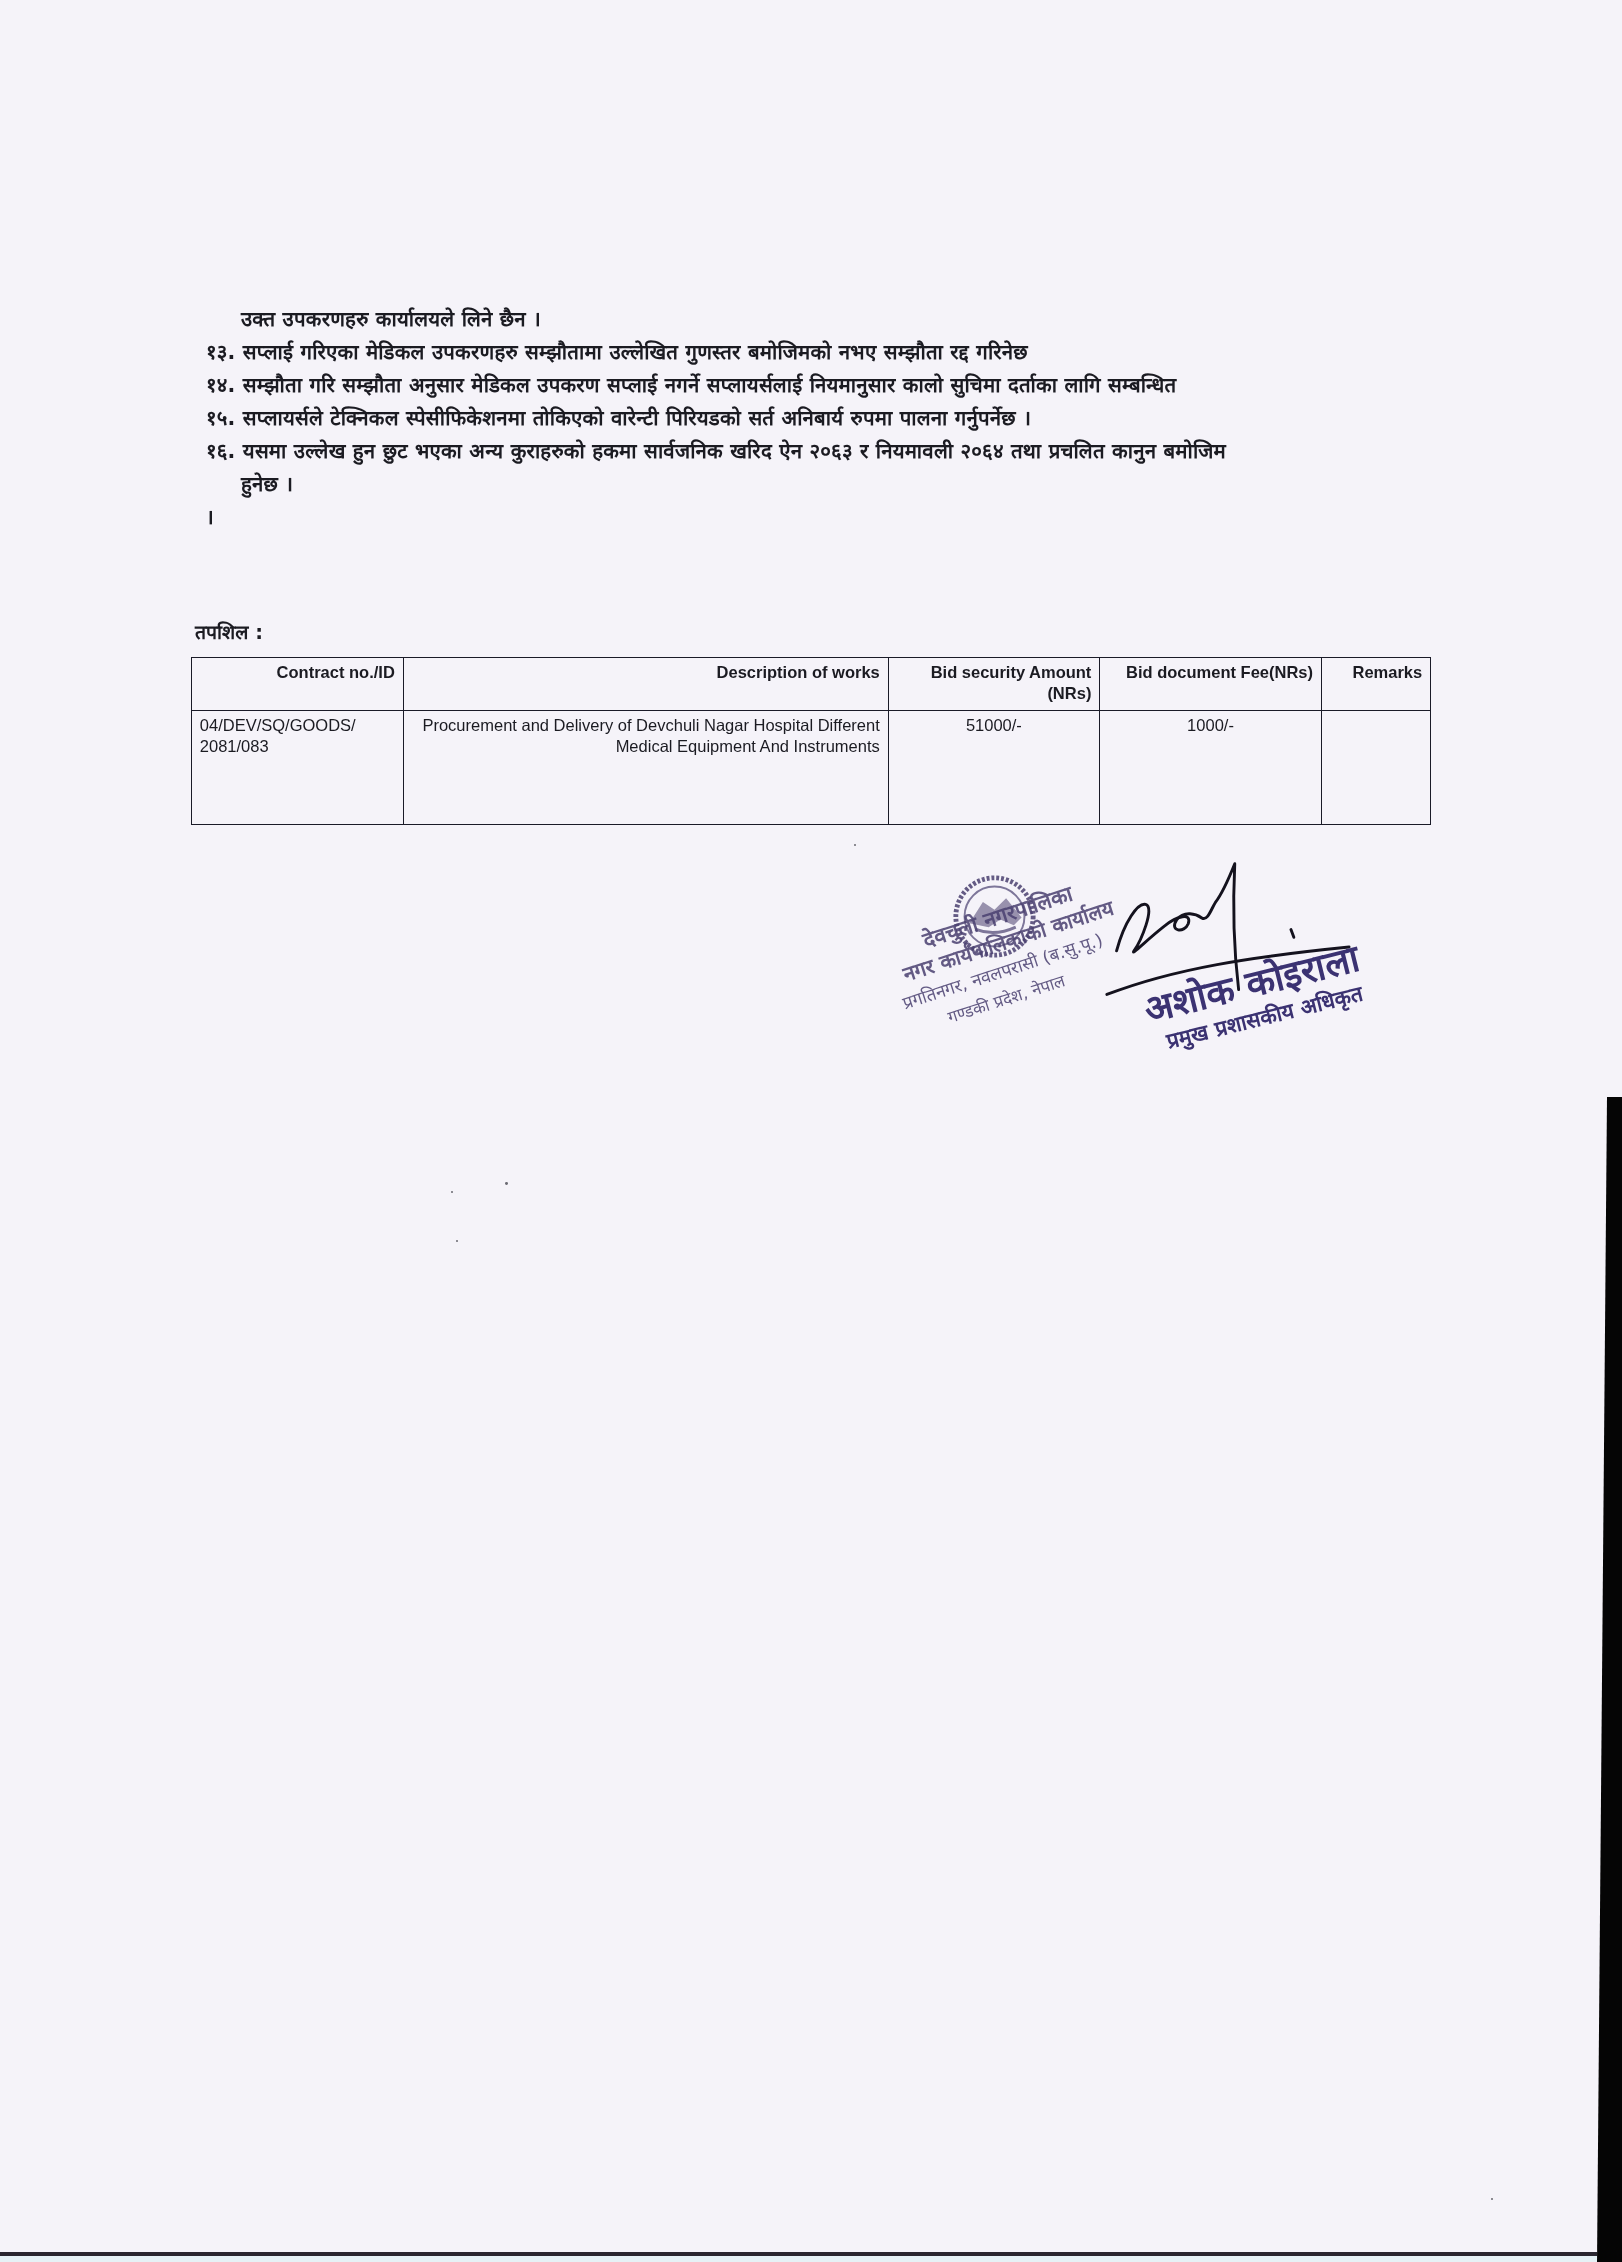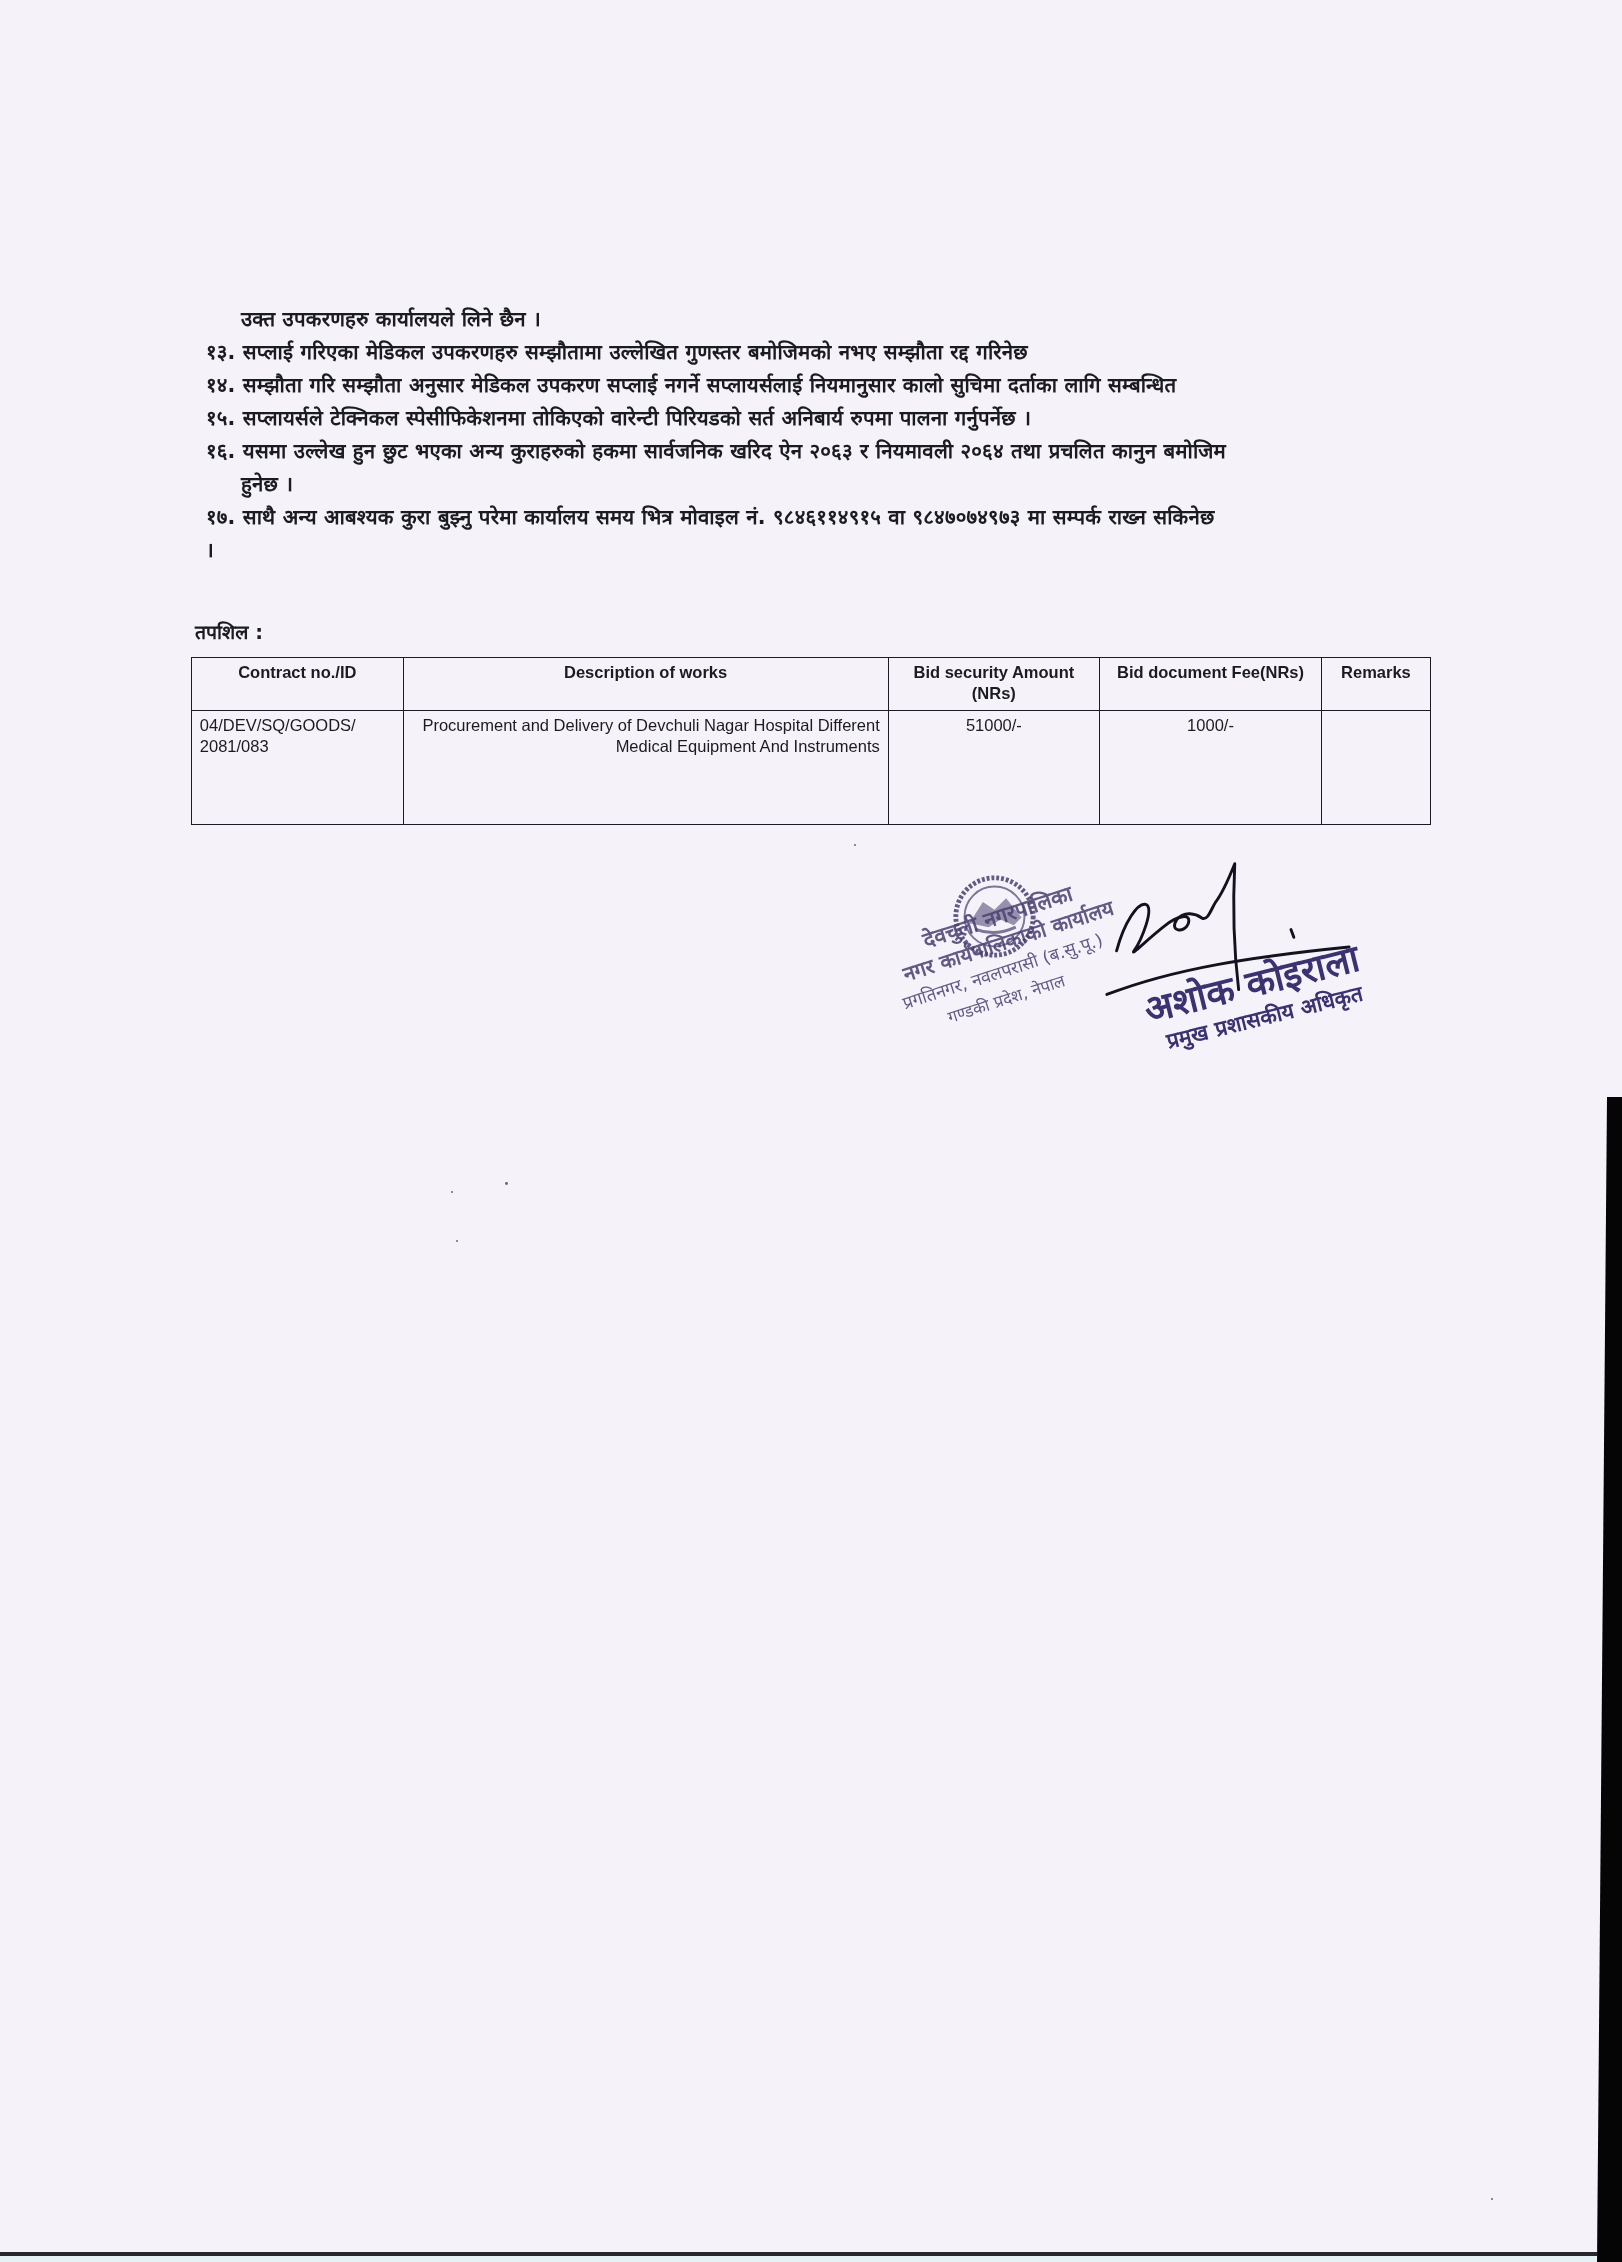--- a/index.html
+++ b/index.html
@@ -78,21 +78,21 @@
     font-family: "Liberation Sans", sans-serif;
     font-size: 16.5px;
   }
   table.schedule th, table.schedule td {
     border: 1.9px solid #1a1a28;
     vertical-align: top;
     padding: 3.9px 7.8px;
   }
   table.schedule th {
     font-weight: bold;
-    text-align: center;
+    text-align: right;
     height: 44px;
     line-height: 21.3px;
   }
   table.schedule td {
     height: 105px;
     line-height: 21.3px;
   }
   .c1 { width: 194px; }
   .c2 { width: 466px; }
   .c3 { width: 194px; }
@@ -176,21 +176,20 @@
 <div class="edge-bottom"></div>
 <div class="edge-bottom-strip"></div>
 
 <div class="body-text">
   <div class="line indent">उक्त उपकरणहरु कार्यालयले लिने छैन ।</div>
   <div class="line">१३. सप्लाई गरिएका मेडिकल उपकरणहरु सम्झौतामा उल्लेखित गुणस्तर बमोजिमको नभए सम्झौता रद्द गरिनेछ</div>
   <div class="line">१४. सम्झौता गरि सम्झौता अनुसार मेडिकल उपकरण सप्लाई नगर्ने सप्लायर्सलाई नियमानुसार कालो सुचिमा दर्ताका लागि सम्बन्धित</div>
   <div class="line">१५. सप्लायर्सले टेक्निकल स्पेसीफिकेशनमा तोकिएको वारेन्टी पिरियडको सर्त अनिबार्य रुपमा पालना गर्नुपर्नेछ ।</div>
   <div class="line">१६. यसमा उल्लेख हुन छुट भएका अन्य कुराहरुको हकमा सार्वजनिक खरिद ऐन २०६३ र नियमावली २०६४ तथा प्रचलित कानुन बमोजिम</div>
   <div class="line indent">हुनेछ ।</div>
-  <div class="line">१७. साथै अन्य आबश्यक कुरा बुझ्नु परेमा कार्यालय समय भित्र मोवाइल नं. ९८४६११४९१५  वा ९८४७०७४९७३  मा सम्पर्क राख्न सकिनेछ</div>
   <div class="line danda-line">।</div>
 </div>
 
 <div class="tapashil">तपशिल :</div>
 
 <table class="schedule">
   <thead>
     <tr>
       <th class="c1">Contract no./ID</th>
       <th class="c2">Description of works</th>

